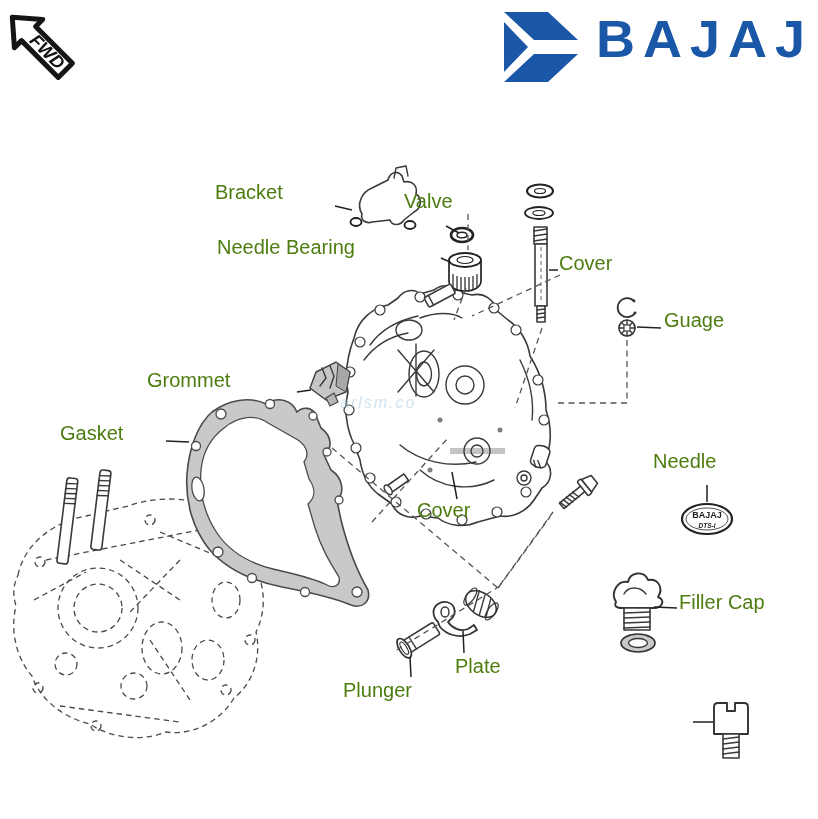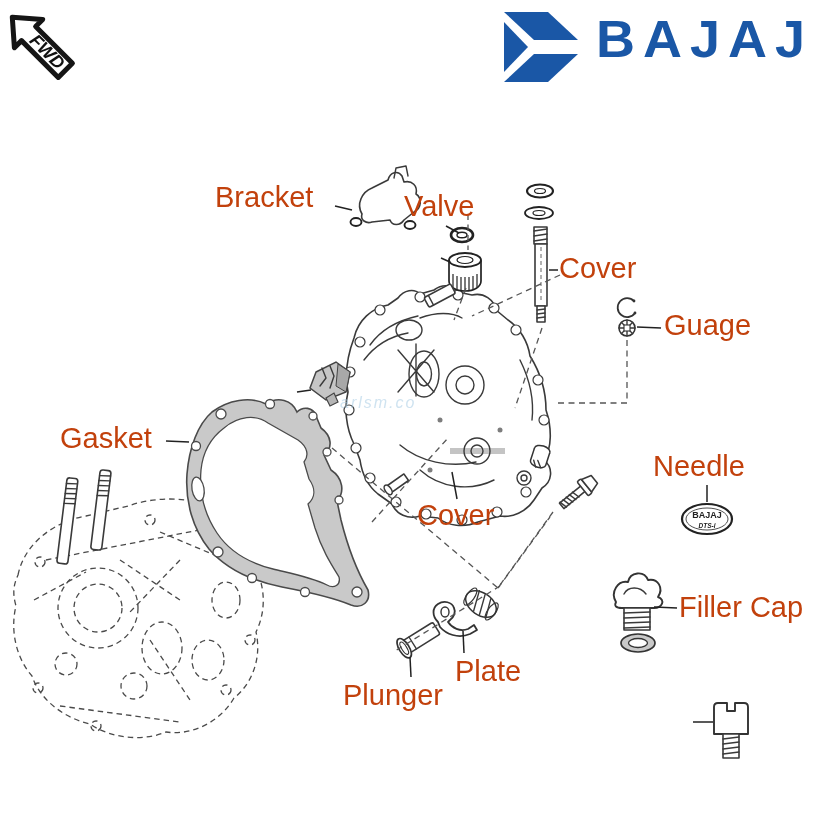--- a/index.html
+++ b/index.html
@@ -1,20 +1,20 @@
 <!DOCTYPE html>
 <html><head>
 <meta charset="utf-8">
 <title>Parts Diagram</title>
 <style>
   html,body{margin:0;padding:0;background:#fff;}
   #stage{position:relative;width:818px;height:819px;background:#fff;overflow:hidden;
          font-family:"Liberation Sans",sans-serif;}
   #diagram-svg{position:absolute;left:0;top:0;z-index:1;}
-  .label{position:absolute;z-index:3;color:#c2410c;font-size:29px;line-height:1.05;white-space:nowrap;}
+  .label{position:absolute;z-index:3;color:#4d7c0f;font-size:20px;line-height:1.05;white-space:nowrap;}
   .brand-word{position:absolute;left:596px;top:8px;z-index:3;color:#1a57a6;font-size:54px;
               font-weight:800;letter-spacing:8px;transform:scaleY(.95);}
   .watermark{position:absolute;left:340px;top:394px;z-index:2;color:#a9cde5;font-size:16px;
              letter-spacing:2px;opacity:.55;filter:blur(.7px);font-style:italic;}
   .ln{stroke:#3a3a3a;fill:none;stroke-width:1.4;stroke-linejoin:round;stroke-linecap:round;}
   .lnf{stroke:#3a3a3a;fill:#fff;stroke-width:1.6;stroke-linejoin:round;}
   .dash{stroke:#555;fill:none;stroke-width:1.3;stroke-dasharray:6 4.5;}
   .cdash{stroke:#4a4a4a;fill:none;stroke-width:1.3;stroke-dasharray:5.5 4;}
   .leader{stroke:#222;fill:none;stroke-width:1.5;}
 </style>
@@ -277,22 +277,24 @@
       <path class="leader" d="M693,722 L713,722"></path>
     </g>
   </svg>
 
   <div class="brand-word">BAJAJ</div>
 
   <div class="watermark">arlsm.co</div>
 
   <div class="label" style="left:215px;top:182px">Bracket</div>
   <div class="label" style="left:404px;top:191px">Valve</div>
+  <div class="label" style="left:217px;top:237px">Needle Bearing</div>
   <div class="label" style="left:559px;top:253px">Cover</div>
   <div class="label" style="left:664px;top:310px">Guage</div>
+  <div class="label" style="left:147px;top:370px">Grommet</div>
   <div class="label" style="left:60px;top:423px">Gasket</div>
   <div class="label" style="left:417px;top:500px">Cover</div>
   <div class="label" style="left:653px;top:451px">Needle</div>
   <div class="label" style="left:343px;top:680px">Plunger</div>
   <div class="label" style="left:679px;top:592px">Filler Cap</div>
   <div class="label" style="left:455px;top:656px">Plate</div>
 
 </div>
 
 </body></html>

